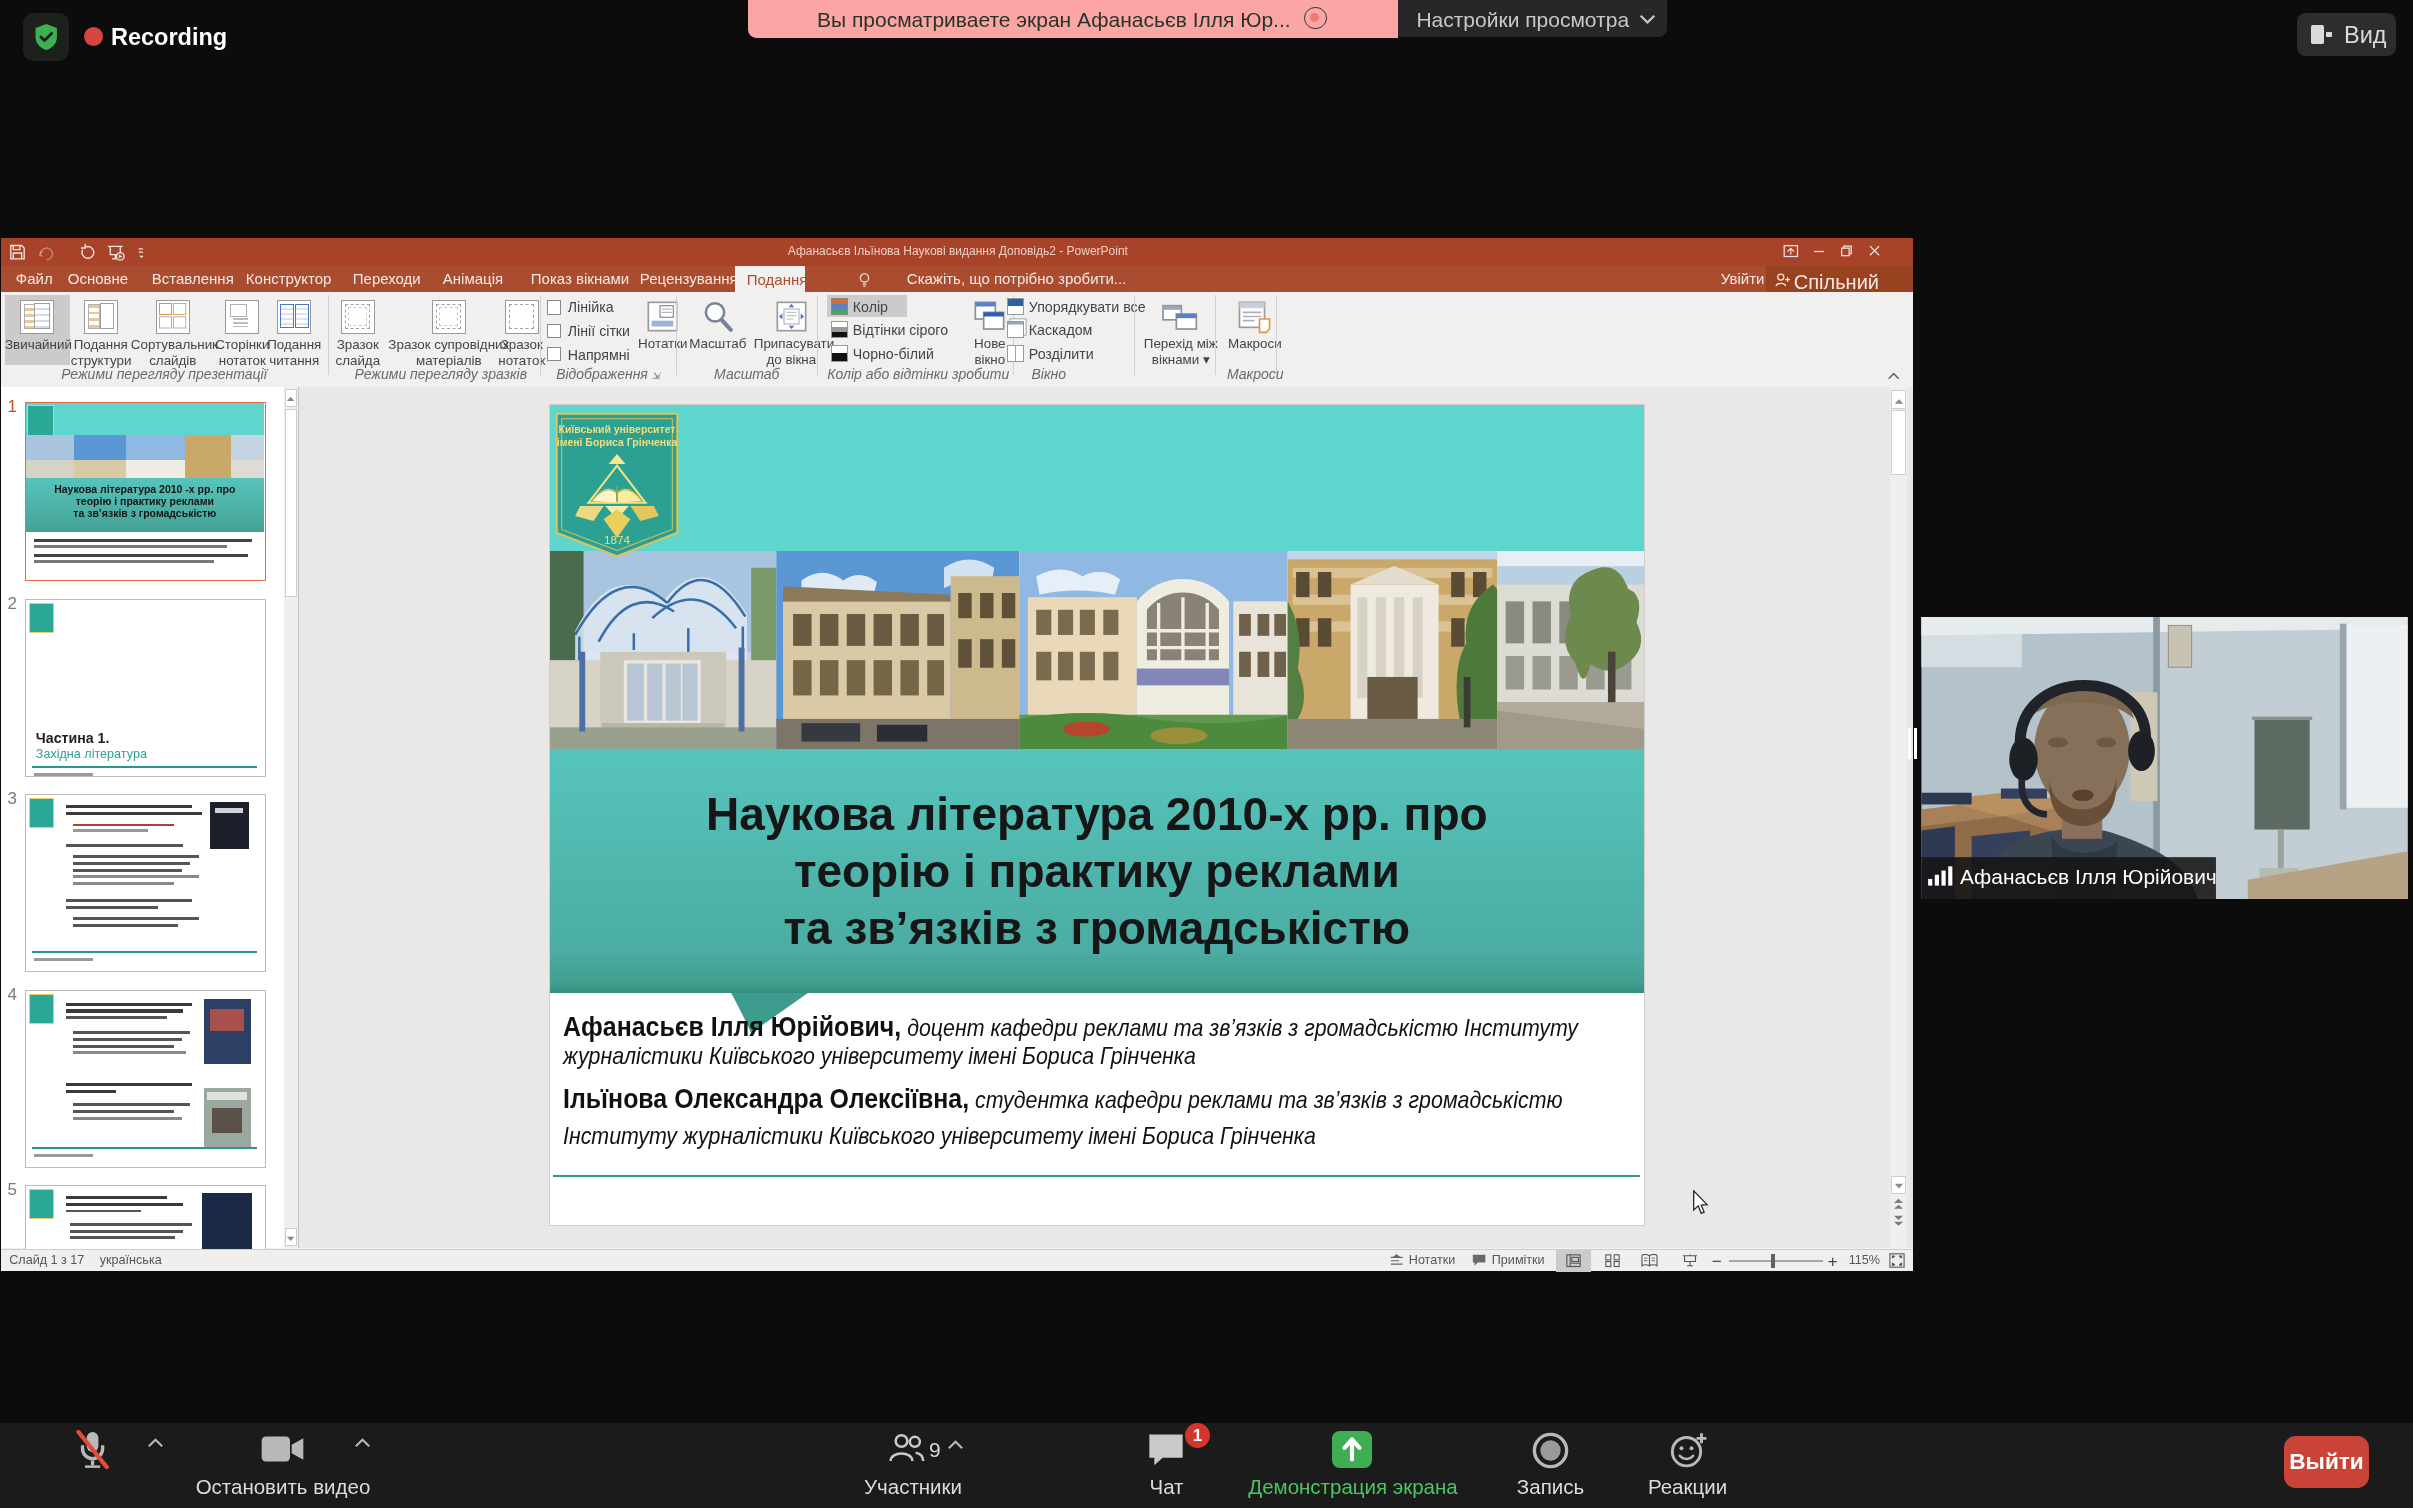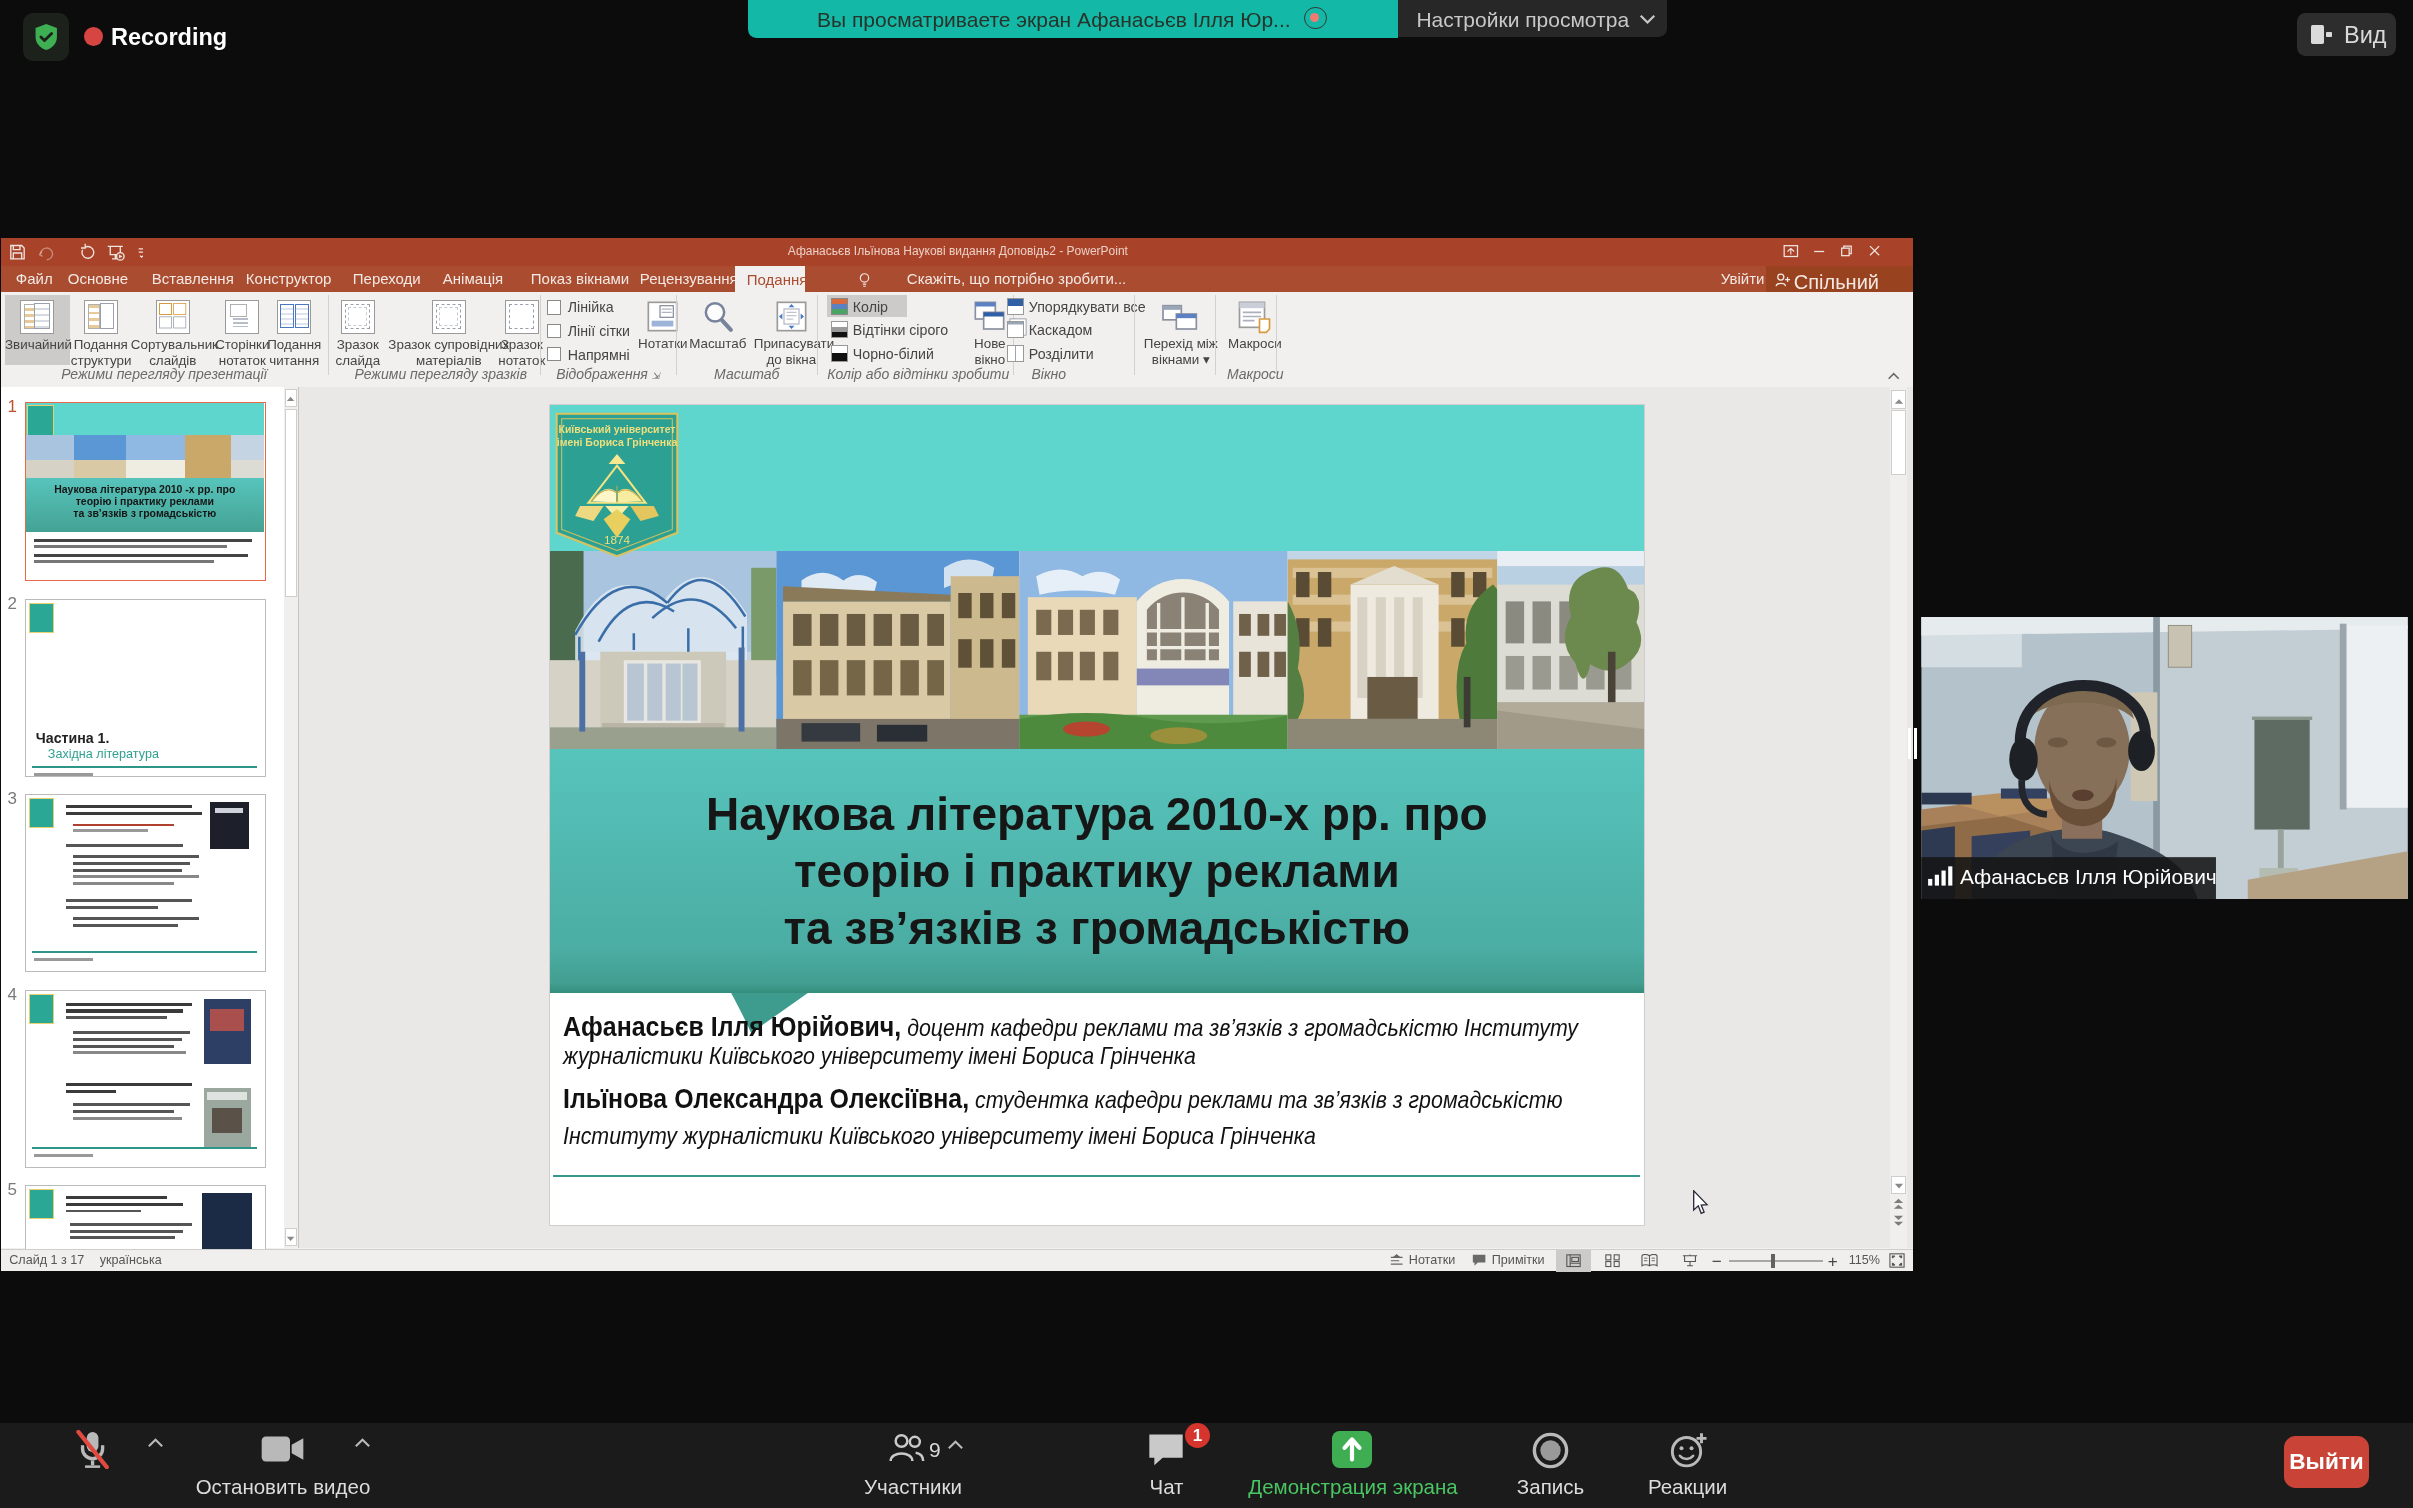--- a/index.html
+++ b/index.html
@@ -53,21 +53,21 @@
 <div id="stage">
 
   <div class="abs" id="shieldbtn" style="left:22.6px;top:12.6px;width:46px;height:48px;background:#1c211c;border-radius:10px;"></div>
   <svg class="abs" style="left:32px;top:22px;" width="28.5" height="30" viewBox="0 0 24 24">
     <path d="M12 1 L21 4.5 V12 C21 17.5 17 21.5 12 23 C7 21.5 3 17.5 3 12 V4.5 Z" fill="#3faf54"></path>
     <path d="M7.5 12 l3 3 l6 -6" stroke="#1c211c" stroke-width="2.4" fill="none" stroke-linecap="round" stroke-linejoin="round"></path>
   </svg>
   <div class="abs" style="left:84px;top:27px;width:19px;height:19px;border-radius:50%;background:#d64541;"></div>
   <div class="abs" style="left:111px;top:23.5px;color:#fff;font-size:23.5px;font-weight:bold;">Recording</div>
 
-  <div class="abs" id="greenbar" style="left:748px;top:0;width:650px;height:38px;background:#14b8a6;border-radius:0 0 0 8.4px;">
+  <div class="abs" id="greenbar" style="left:748px;top:0;width:650px;height:38px;background:#fca5a5;border-radius:0 0 0 8.4px;">
     <div class="abs" style="left:69px;top:8.4px;font-size:21px;color:#26342a;">Вы просматриваете экран Афанасьєв Ілля Юр...</div>
     <div class="abs" style="left:556px;top:6.7px;width:22.6px;height:22.6px;border-radius:50%;border:1.7px solid #333a33;background:transparent;">
       <div class="abs" style="left:5px;top:5px;width:9.2px;height:9.2px;border-radius:50%;background:#ee7c72;"></div>
     </div>
   </div>
   <div class="abs" id="viewset" style="left:1398px;top:0;width:269px;height:37px;background:#272727;border-radius:0 0 8.4px 0;">
     <div class="abs" style="left:18.4px;top:7.5px;font-size:21px;color:#c8c8c8;">Настройки просмотра</div>
     <svg class="abs" style="left:241px;top:14.2px;" width="17" height="11" viewBox="0 0 20 13">
         <path d="M2 2 l8 8 l8 -8" stroke="#c8c8c8" stroke-width="2.6" fill="none"></path>
       </svg>
@@ -280,21 +280,21 @@
           <div class="abs" style="left:0;top:80px;width:238px;text-align:center;font-weight:bold;font-size:10.5px;line-height:12px;color:#161616;">Наукова література 2010 -х рр. про<br>теорію і практику реклами<br>та зв’язків з громадськістю</div>
           <div class="abs" style="left:8.4px;top:136px;width:218px;height:3.4px;background:#444;"></div>
           <div class="abs" style="left:8.4px;top:142px;width:193px;height:2.5px;background:#777;"></div>
           <div class="abs" style="left:8.4px;top:151px;width:214px;height:3.4px;background:#444;"></div>
           <div class="abs" style="left:8.4px;top:157px;width:180px;height:2.5px;background:#777;"></div>
         </div>
         <div class="tno" style="top:207px;">2</div>
         <div class="thumb" style="top:212px;height:178px;">
           <div class="abs" style="left:3.4px;top:3.4px;width:25px;height:30px;background:#2aa795;border:0.8px solid #e8d070;"></div>
           <div class="abs" style="left:10px;top:130px;font-size:14.2px;font-weight:bold;color:#222;">Частина 1.</div>
-          <div class="abs" style="left:10px;top:147px;font-size:12.6px;color:#2fa090;margin-left:12px;">Західна література</div>
+          <div class="abs" style="left:10px;top:147px;font-size:12.6px;color:#2fa090;">Західна література</div>
           <div class="abs" style="left:6.7px;top:166px;width:225px;height:1.7px;background:#2e9688;"></div>
           <div class="abs" style="left:8.4px;top:173px;width:59px;height:2.5px;background:#999;"></div>
         </div>
         <div class="tno" style="top:402px;">3</div>
         <div class="thumb" style="top:407px;height:178px;">
           <div class="abs" style="left:3.4px;top:3.4px;width:25px;height:30px;background:#2aa795;border:0.8px solid #e8d070;"></div>
           <div class="abs" style="left:184px;top:6.7px;width:39px;height:47px;background:#1d1f2a;"></div>
           <div class="abs" style="left:189px;top:13.4px;width:28.5px;height:5px;background:#cfd2da;"></div>
           <div class="abs" style="left:40px;top:10px;width:126px;height:3.4px;background:#3a3a3a;"></div>
           <div class="abs" style="left:40px;top:17px;width:136px;height:3.4px;background:#3a3a3a;"></div>

